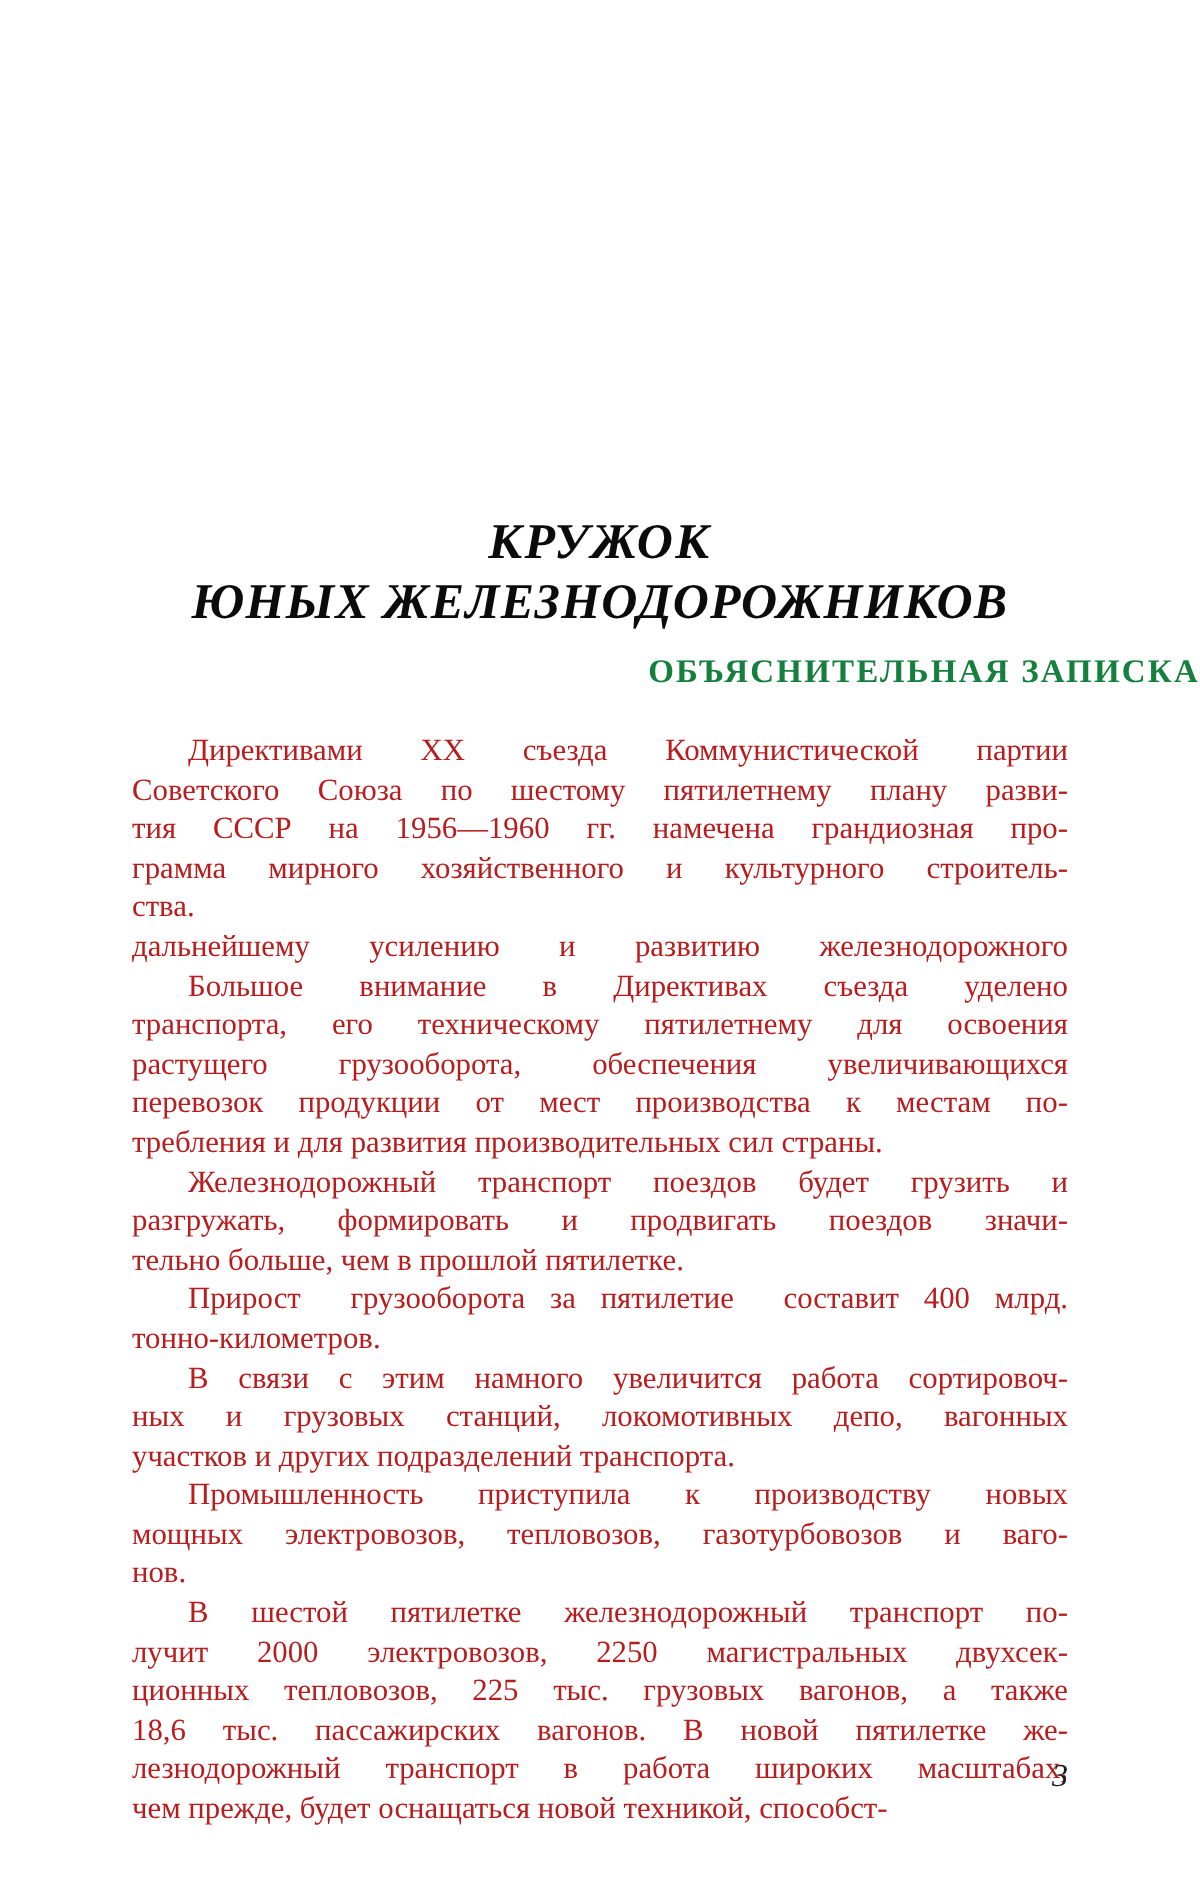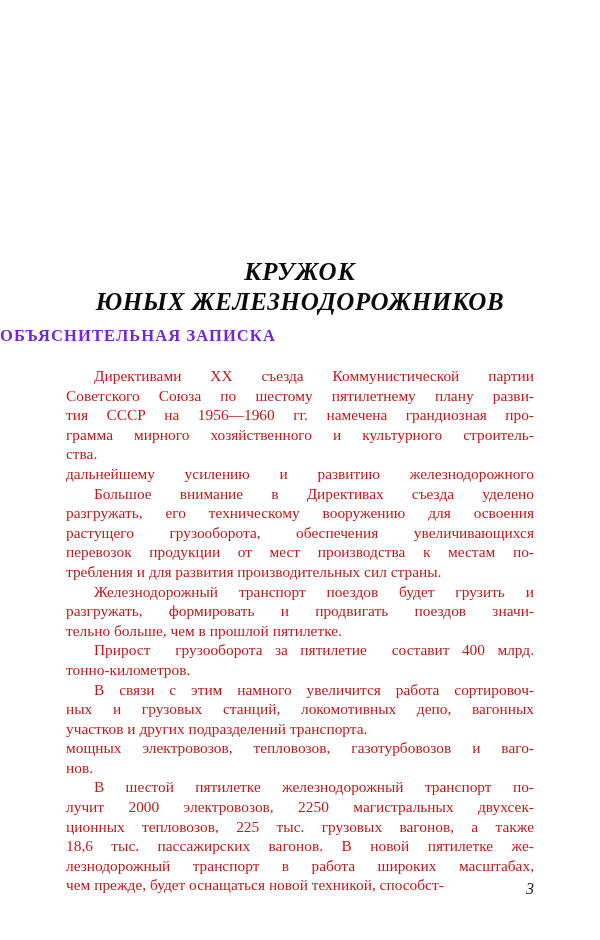--- a/index.html
+++ b/index.html
@@ -49,26 +49,26 @@
     font-size: 25px;
     letter-spacing: 0.6px;
     margin-top: 3px;
   }
 
   .subtitle {
     position: absolute;
     left: 0;
     top: 294px;
     width: 600px;
-    text-align: left;
+    text-align: right;
     font-family: "Liberation Serif", "DejaVu Serif", serif;
     font-weight: bold;
     font-size: 16.5px;
     letter-spacing: 1.1px;
-    color: #6d28d9;
+    color: #15803d;
     white-space: nowrap;
   }
 
   
   .body-text {
     position: absolute;
     left: 66px;
     top: 334px;
     width: 468px;
     font-family: "Liberation Serif", "DejaVu Serif", serif;
@@ -132,40 +132,41 @@
       <p>
         <span class="ln first">Директивами XX съезда Коммунистической партии</span>
         <span class="ln">Советского Союза по шестому пятилетнему плану разви-</span>
         <span class="ln">тия СССР на 1956—1960 гг. намечена грандиозная про-</span>
         <span class="ln">грамма мирного хозяйственного и культурного строитель-</span>
         <span class="ln last">ства.</span>
       </p>
       <p>
         <span class="ln">дальнейшему усилению и развитию железнодорожного</span>
         <span class="ln first">Большое внимание в Директивах съезда уделено</span>
-        <span class="ln">разгружать, его техническому вооружению для освоения</span>
+        <span class="ln">транспорта, его техническому пятилетнему для освоения</span>
         <span class="ln">растущего грузооборота, обеспечения увеличивающихся</span>
         <span class="ln">перевозок продукции от мест производства к местам по-</span>
         <span class="ln last">требления и для развития производительных сил страны.</span>
       </p>
       <p>
         <span class="ln first">Железнодорожный транспорт поездов будет грузить и</span>
         <span class="ln">разгружать, формировать и продвигать поездов значи-</span>
         <span class="ln last">тельно больше, чем в прошлой пятилетке.</span>
       </p>
       <p>
         <span class="ln first">Прирост  грузооборота за пятилетие  составит 400 млрд.</span>
         <span class="ln last">тонно-километров.</span>
       </p>
       <p>
         <span class="ln first">В связи с этим намного увеличится работа сортировоч-</span>
         <span class="ln">ных и грузовых станций, локомотивных депо, вагонных</span>
         <span class="ln last">участков и других подразделений транспорта.</span>
       </p>
       <p>
+        <span class="ln first">Промышленность приступила к производству новых</span>
         <span class="ln">мощных электровозов, тепловозов, газотурбовозов и ваго-</span>
         <span class="ln last">нов.</span>
       </p>
       <p>
         <span class="ln first">В шестой пятилетке железнодорожный транспорт по-</span>
         <span class="ln">лучит 2000 электровозов, 2250 магистральных двухсек-</span>
         <span class="ln">ционных тепловозов, 225 тыс. грузовых вагонов, а также</span>
         <span class="ln">18,6 тыс. пассажирских вагонов. В новой пятилетке же-</span>
         <span class="ln">лезнодорожный транспорт в работа широких масштабах,</span>
         <span class="ln last">чем прежде, будет оснащаться новой техникой, способст-</span>

